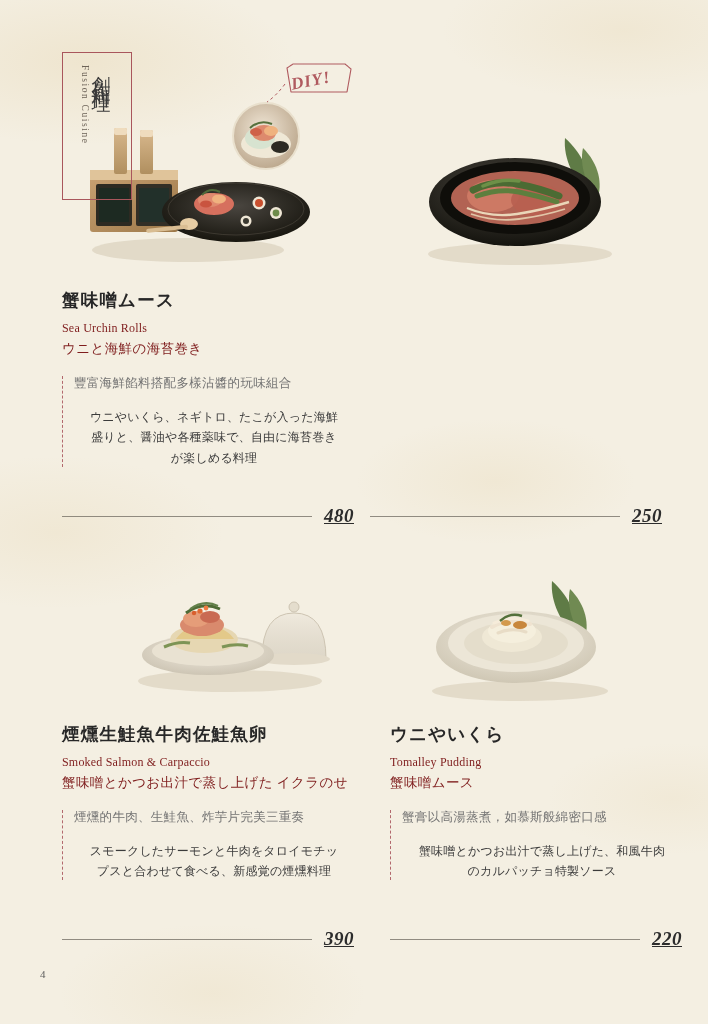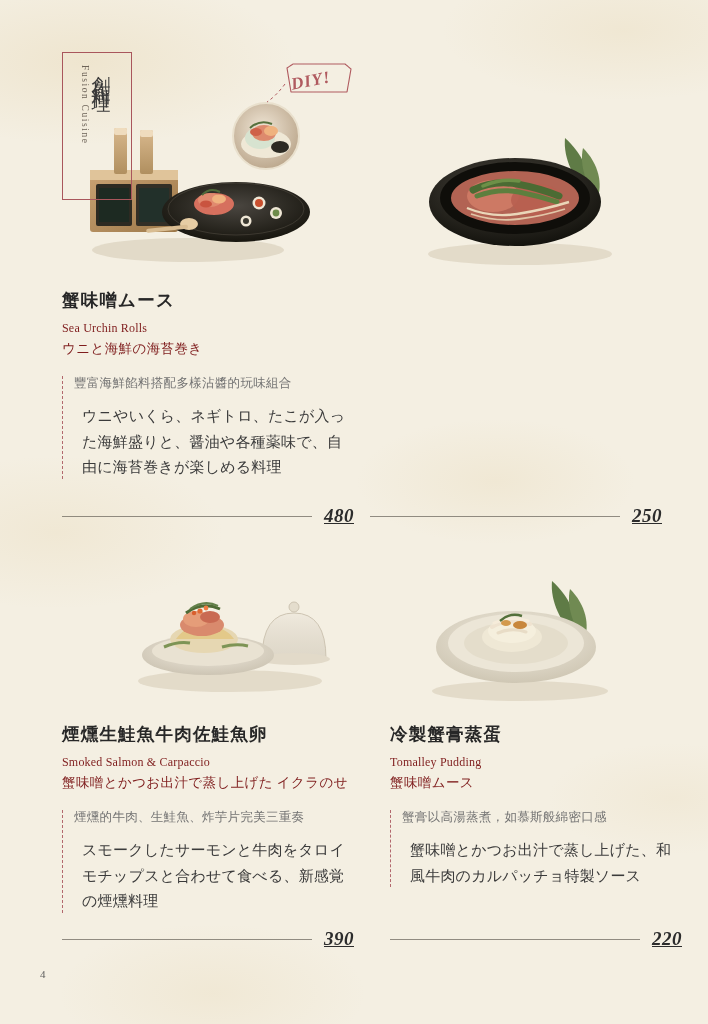--- a/index.html
+++ b/index.html
@@ -141,25 +141,26 @@
     border-left: 1px dashed #b2686d;
   }
   .desc-cn {
     font-size: 12.5px;
     color: #737373;
     letter-spacing: 0.3px;
     line-height: 1.5;
     margin: 0 0 11px 0;
   }
   .desc-jp {
-    font-size: 15px;
+    font-size: 12px;
     color: #3b3b3b;
     letter-spacing: 0.2px;
     line-height: 1.72;
-    margin: 8px;
+    margin: 14px;
+    text-align: center;
   }
   .price-row {
     position: absolute;
     width: 292px;
     display: flex;
     align-items: center;
   }
   .price-rule {
     flex: 1 1 auto;
     height: 1px;
@@ -422,21 +423,21 @@
       <p class="desc-cn">煙燻的牛肉、生鮭魚、炸芋片完美三重奏</p>
       <p class="desc-jp">スモークしたサーモンと牛肉をタロイモチップスと合わせて食べる、新感覚の煙燻料理</p>
     </div>
   </div>
   <div class="price-row" style="left:62px; top:928px;">
     <span class="price-rule"></span>
     <span class="price">390</span>
   </div>
 
   <div class="item" style="left:390px; top:722px;">
-    <h2 class="item-name">冷製蟹膏蒸蛋</h2>
+    <h2 class="item-name">ウニやいくら</h2>
     <p class="item-sub-en">Tomalley Pudding</p>
     <p class="item-sub-jp">蟹味噌ムース</p>
     <div class="desc-group">
       <p class="desc-cn">蟹膏以高湯蒸煮，如慕斯般綿密口感</p>
       <p class="desc-jp">蟹味噌とかつお出汁で蒸し上げた、和風牛肉のカルパッチョ特製ソース</p>
     </div>
   </div>
   <div class="price-row" style="left:390px; top:928px;">
     <span class="price-rule"></span>
     <span class="price">220</span>

